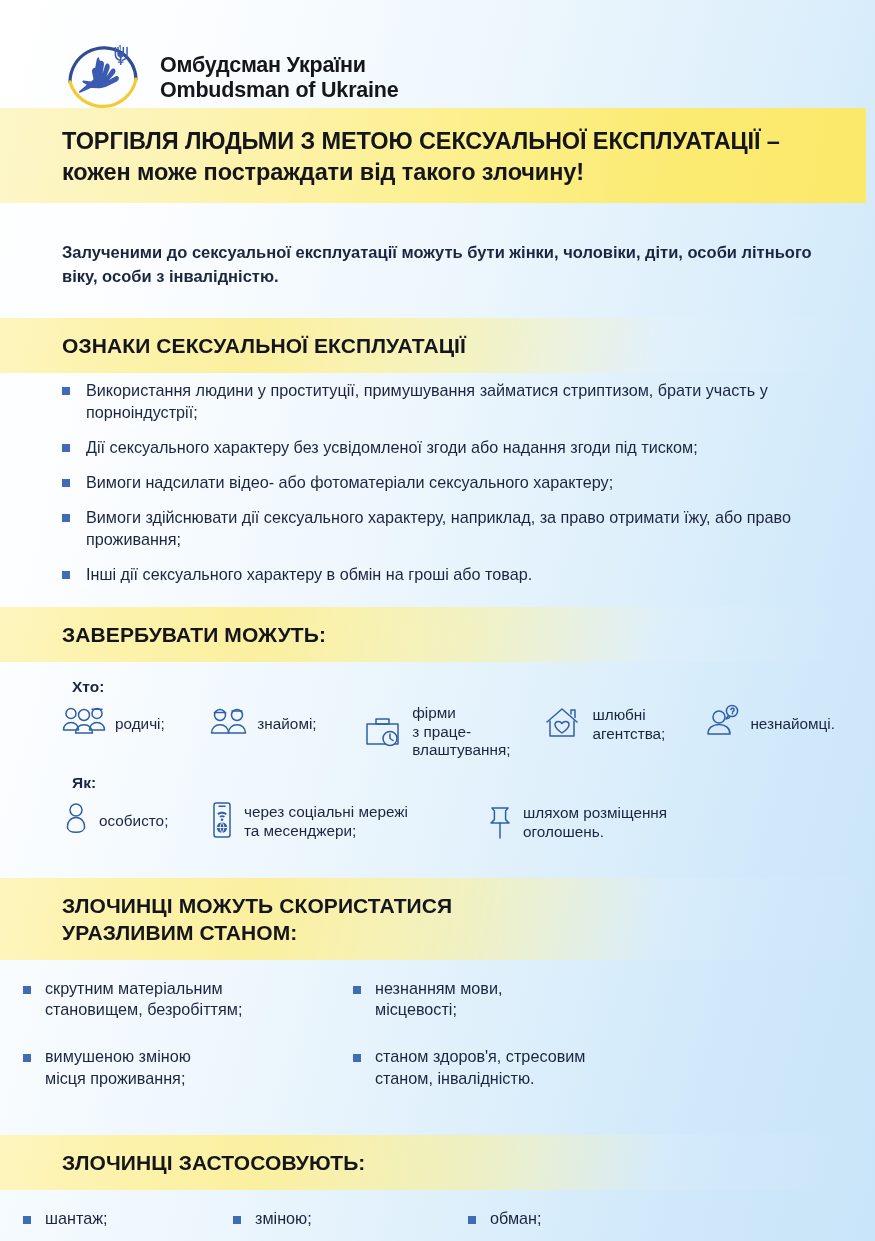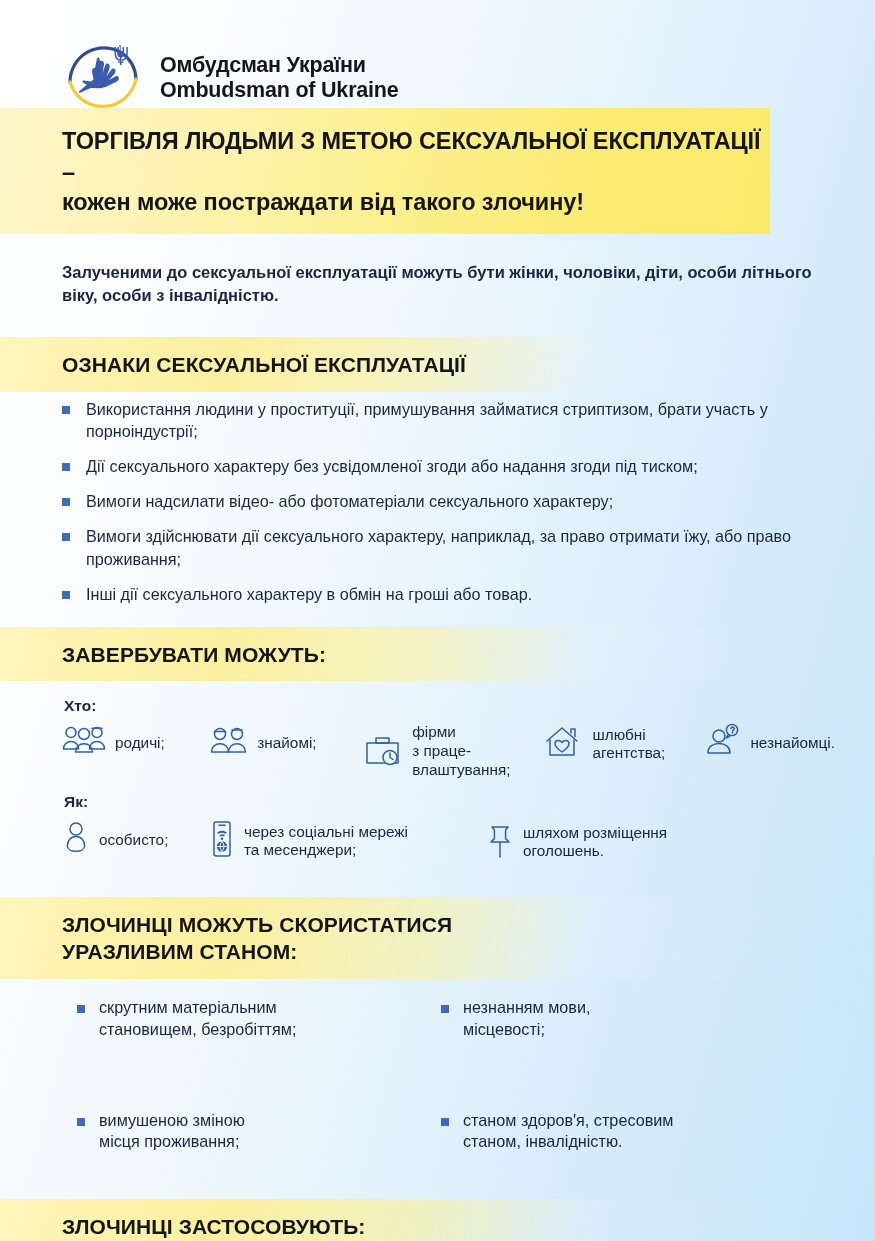--- a/index.html
+++ b/index.html
@@ -52,21 +52,21 @@
   .logo-title-ua, .logo-title-en {
     font-size: 21.5px;
     font-weight: bold;
     letter-spacing: -0.2px;
     color: #14161c;
     white-space: nowrap;
   }
 
   
   .band {
-    width: 770px;
+    width: 866px;
     box-sizing: border-box;
     padding: 8px 0 0 62px;
     display: flex;
     flex-direction: column;
     justify-content: flex-start;
   }
   .band-title {
     background: linear-gradient(100deg,
         #fdf6c8 0%, #fdf3b4 22%, #fcf08f 52%, #fbeb72 78%, #fbe96a 100%);
     padding-top: 18px;
@@ -95,21 +95,21 @@
     margin: 0;
     font-size: 21px;
     line-height: 1.28;
     font-weight: bold;
     letter-spacing: 0.1px;
     color: #14161c;
   }
 
   
   .intro {
-    padding: 27px 62px 30px 62px;
+    padding: 38px 62px 30px 62px;
     font-size: 16.5px;
     line-height: 1.42;
     font-weight: bold;
     color: #1b2540;
     max-width: 790px;
   }
 
   
   .list {
     padding: 6px 55px 22px 62px;
@@ -135,21 +135,21 @@
   }
 
   
   .recruit {
     padding: 16px 40px 18px 62px;
   }
   .sub-label {
     font-size: 15.5px;
     font-weight: bold;
     color: #1b2540;
-    margin: 0 0 8px 2px;
+    margin: 0 0 8px 10px;
   }
   .icon-row {
     display: flex;
     align-items: flex-start;
     gap: 12px;
     margin-bottom: 14px;
   }
   .icon-item {
     display: flex;
     align-items: center;
@@ -161,25 +161,24 @@
   }
   .icon-item .cap {
     font-size: 15.3px;
     line-height: 1.22;
     color: #1b2540;
     white-space: pre-line;
   }
 
   
   .grid2, .grid3 {
-    padding: 18px 45px 20px 77px;
+    padding: 18px 45px 20px 23px;
     display: grid;
     column-gap: 10px;
     row-gap: 0;
-    gap: 44px;
   }
   .grid2 { grid-template-columns: 320px 1fr; }
   .grid3 { grid-template-columns: 200px 225px 1fr; }
   .grid2 .gitem, .grid3 .gitem {
     position: relative;
     padding-left: 22px;
     font-size: 16.2px;
     line-height: 1.32;
     color: #1b2540;
     margin-bottom: 26px;

